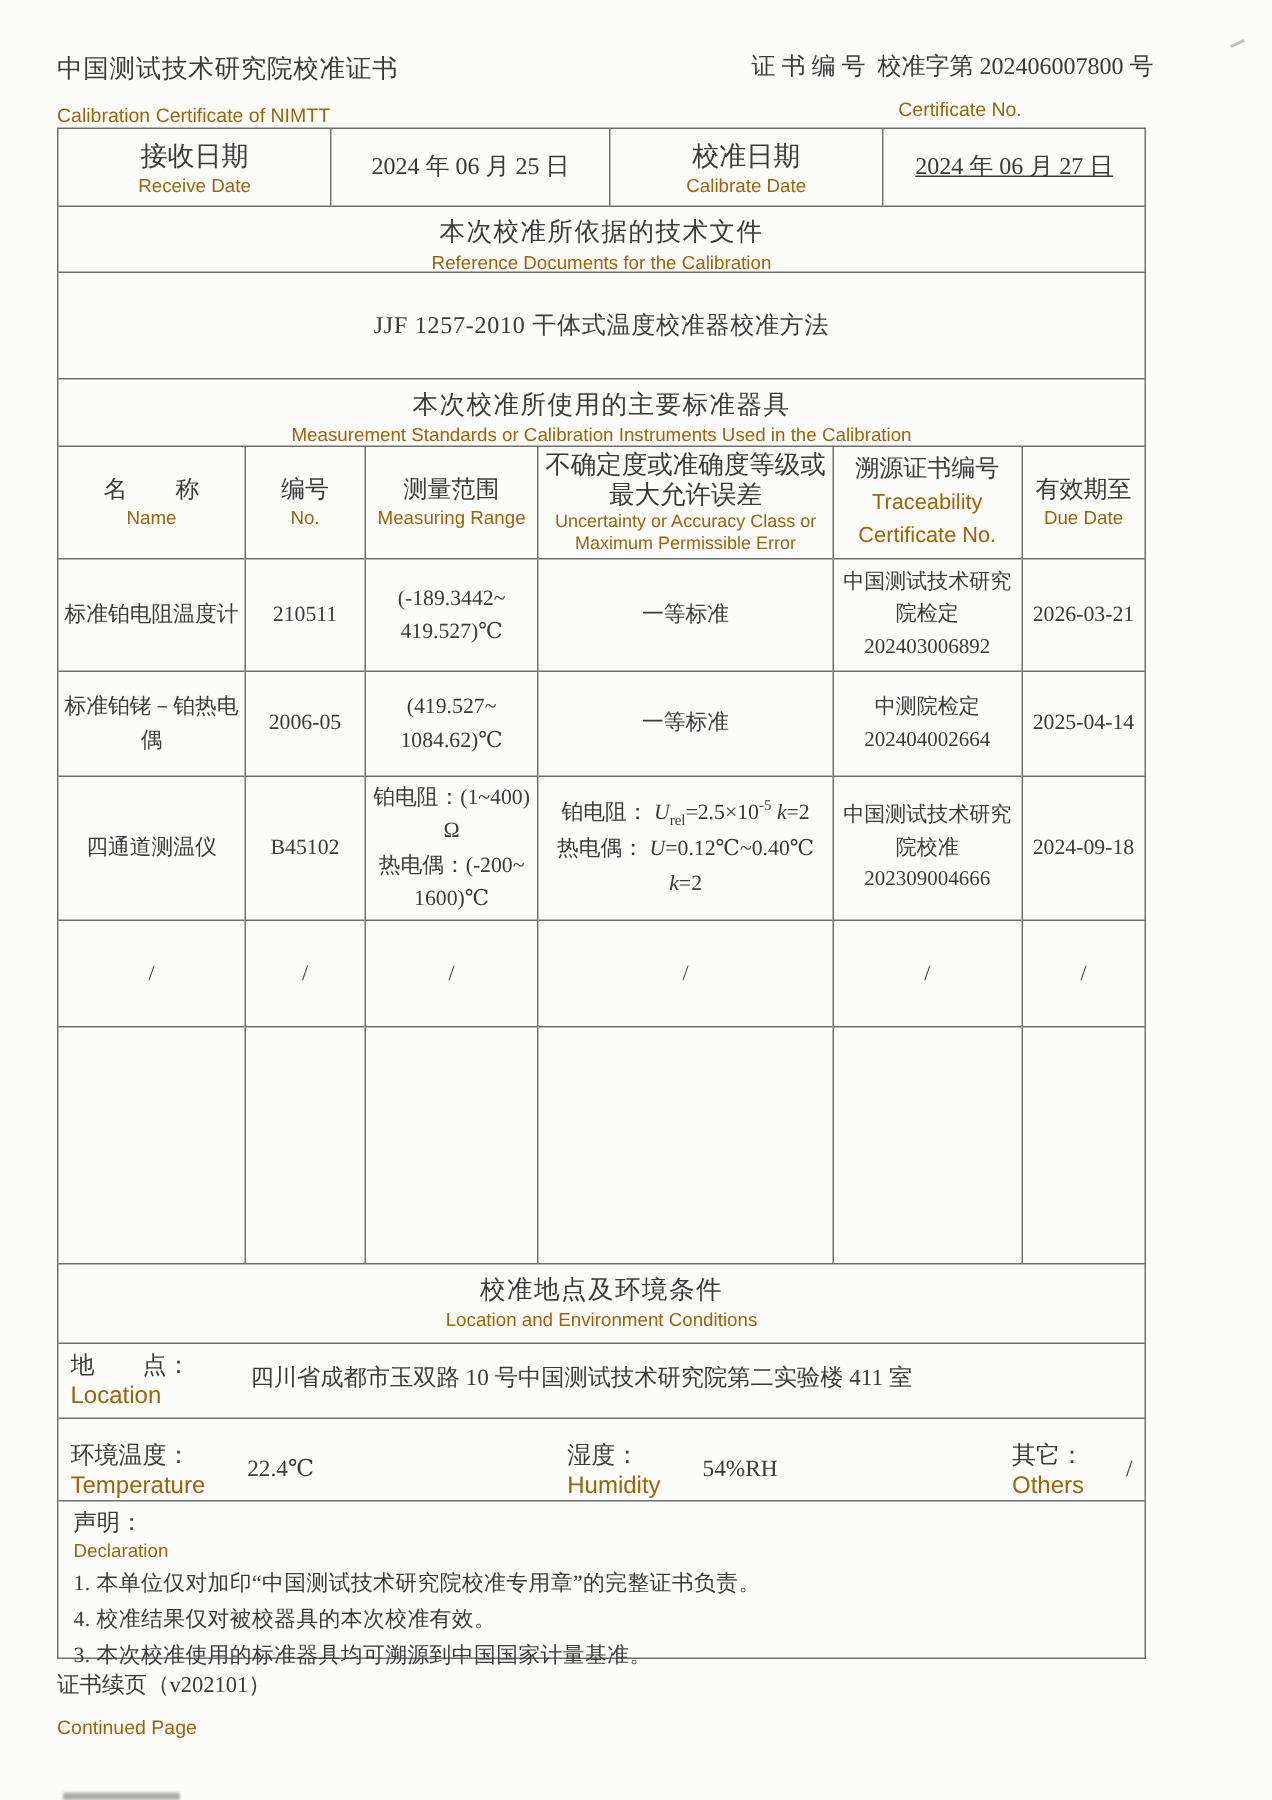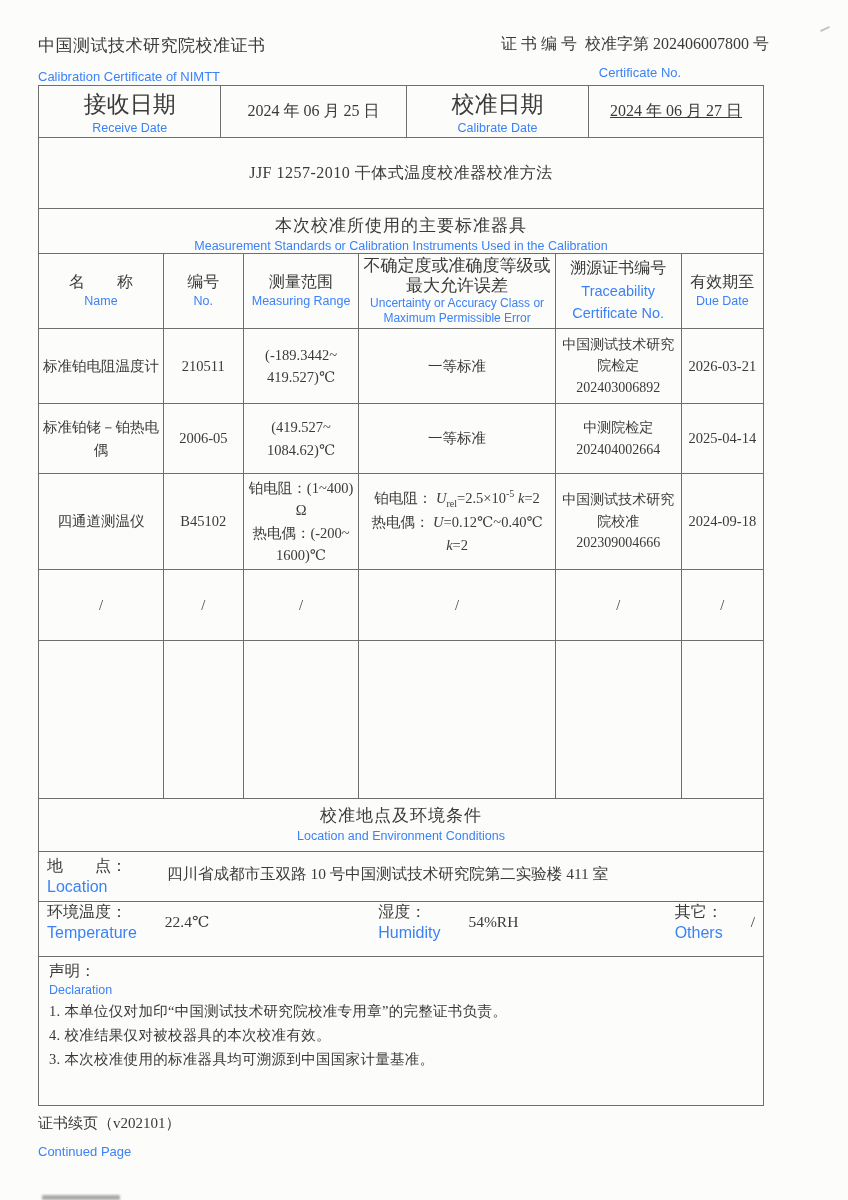--- a/index.html
+++ b/index.html
@@ -6,21 +6,21 @@
   html, body { width: 848px; }
   body {
     background: #fcfcfb;
     font-family: "Liberation Serif", "DejaVu Serif", serif;
     color: #3a3a3a;
     position: relative;
     width: 848px;
     height: 1200px;
     overflow: hidden;
   }
-  .en { font-family: "Liberation Sans", "DejaVu Sans", sans-serif; color: #3b82f6; }
+  .en { font-family: "Liberation Sans", "DejaVu Sans", sans-serif; color: #a16207; }
 
   
   .doc-header {
     position: absolute; left: 38px; top: 34px; width: 772px;
     display: flex; justify-content: space-between; align-items: flex-start;
   }
   .title-cn { font-size: 17px; letter-spacing: 0.5px; }
   .title-en { font-size: 13px; margin-top: 12px; }
   .certno-block { text-align: center; width: 330px; margin-right: 10px; }
   .certno-line { font-size: 16px; white-space: nowrap; }
@@ -36,21 +36,21 @@
   .sec:first-child { border-top: none; }
 
   
   .date-row { display: flex; height: 51px; }
   .date-cell {
     display: flex; flex-direction: column; justify-content: center; align-items: center;
     border-right: 1px solid #6f6f6f; height: 100%;
   }
   .date-cell:last-child { border-right: none; }
   .dc1 { width: 25.2%; } .dc2 { width: 25.6%; } .dc3 { width: 25.2%; } .dc4 { width: 24%; text-decoration: underline; }
-  .date-label-cn { font-size: 23px; }
+  .date-label-cn { font-size: 18px; }
   .date-label-en { font-size: 12.5px; margin-top: 1px; }
   .date-value { font-size: 16px; }
 
   
   .sec-header { text-align: center; padding: 5px 0 4px 0; height: 44px; }
   .sec-header .cn { font-size: 17px; letter-spacing: 1px; }
   .sec-header .en { font-size: 12.5px; display: block; margin-top: 2px; }
   .std-header { height: 45px; }
 
   
@@ -82,21 +82,21 @@
   .unc-line i { font-style: italic; font-family: "Liberation Serif", serif; }
   .unc-line sub { font-size: 10px; } .unc-line sup { font-size: 10px; }
 
   
   .loc-header { height: 53px; }
   .loc-row { height: 50px; display: flex; align-items: center; padding: 0 8px; }
   .lbl-stack { display: flex; flex-direction: column; justify-content: center; }
   .lbl-cn { font-size: 16px; }
   .lbl-en { font-size: 16px; margin-top: 1px; }
   .loc-value { font-size: 15.5px; margin-left: 40px; margin-top: -4px; }
-  .env-row { height: 55px; display: flex; align-items: flex-start; padding: 0 8px; gap: 44px; }
+  .env-row { height: 55px; display: flex; align-items: flex-end; padding: 0 8px; gap: 44px; }
   .env-group { display: flex; align-items: center; }
   .env-value { font-size: 15.5px; margin-left: 28px; }
   .g-temp { width: 290px; } .g-hum { width: 255px; }
 
   
   .decl-row { height: 110px; padding: 4px 10px; }
   .decl-cn { font-size: 15.5px; }
   .decl-en { font-size: 12.5px; margin-top: 1px; }
   .decl-item { font-size: 14.5px; margin-top: 5px; letter-spacing: 0.3px; }
 
@@ -147,20 +147,24 @@
     </div>
     <div class="date-cell dc3">
       <span class="date-label-cn">校准日期</span>
       <span class="date-label-en en">Calibrate Date</span>
     </div>
     <div class="date-cell dc4">
       <span class="date-value">2024 年 06 月 27 日</span>
     </div>
   </div>
 
+  <div class="sec sec-header">
+    <span class="cn">本次校准所依据的技术文件</span>
+    <span class="en">Reference Documents for the Calibration</span>
+  </div>
 
   <div class="sec refdoc-row">
     <span class="refdoc-text">JJF 1257-2010  干体式温度校准器校准方法</span>
   </div>
 
   <div class="sec sec-header std-header">
     <span class="cn">本次校准所使用的主要标准器具</span>
     <span class="en">Measurement Standards or Calibration Instruments Used in the Calibration</span>
   </div>
 

